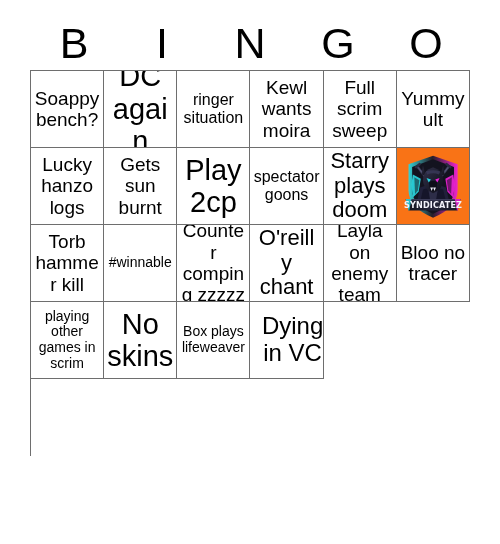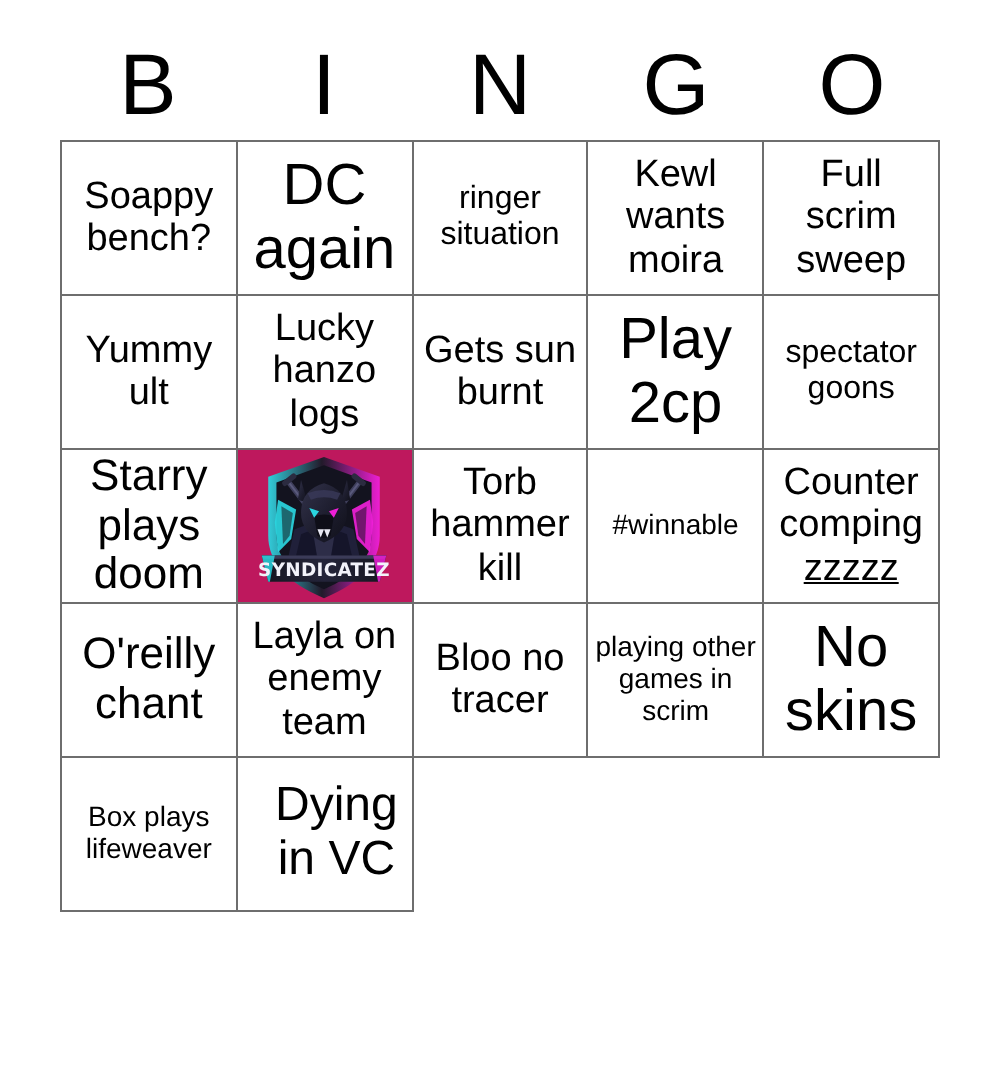--- a/index.html
+++ b/index.html
@@ -45,21 +45,21 @@
   }
 
   
   .grid {
     position: absolute;
     left: 30px;
     top: 70px;
     width: 440px;
     height: 386px;
     display: grid;
-    grid-template-columns: repeat(5, 1fr);
+    grid-template-columns: repeat(6, 1fr);
     grid-template-rows: repeat(5, 1fr);
     border-top: 1px solid #6e6e6e;
     border-left: 1px solid #6e6e6e;
     box-sizing: border-box;
     background: #ffffff;
   }
   .cell {
     border-right: 1px solid #6e6e6e;
     border-bottom: 1px solid #6e6e6e;
     box-sizing: border-box;
@@ -91,21 +91,21 @@
   
   .cell.logo-cell {
     padding: 0;
   }
   .logo-wrap {
     width: 100%;
     height: 100%;
     display: flex;
     align-items: center;
     justify-content: center;
-    background: #be185d;
+    background: #f97316;
   }
   .logo-svg {
     width: 82px;
     height: 82px;
     display: block;
   }
 </style>
 </head>
 <body>
 

